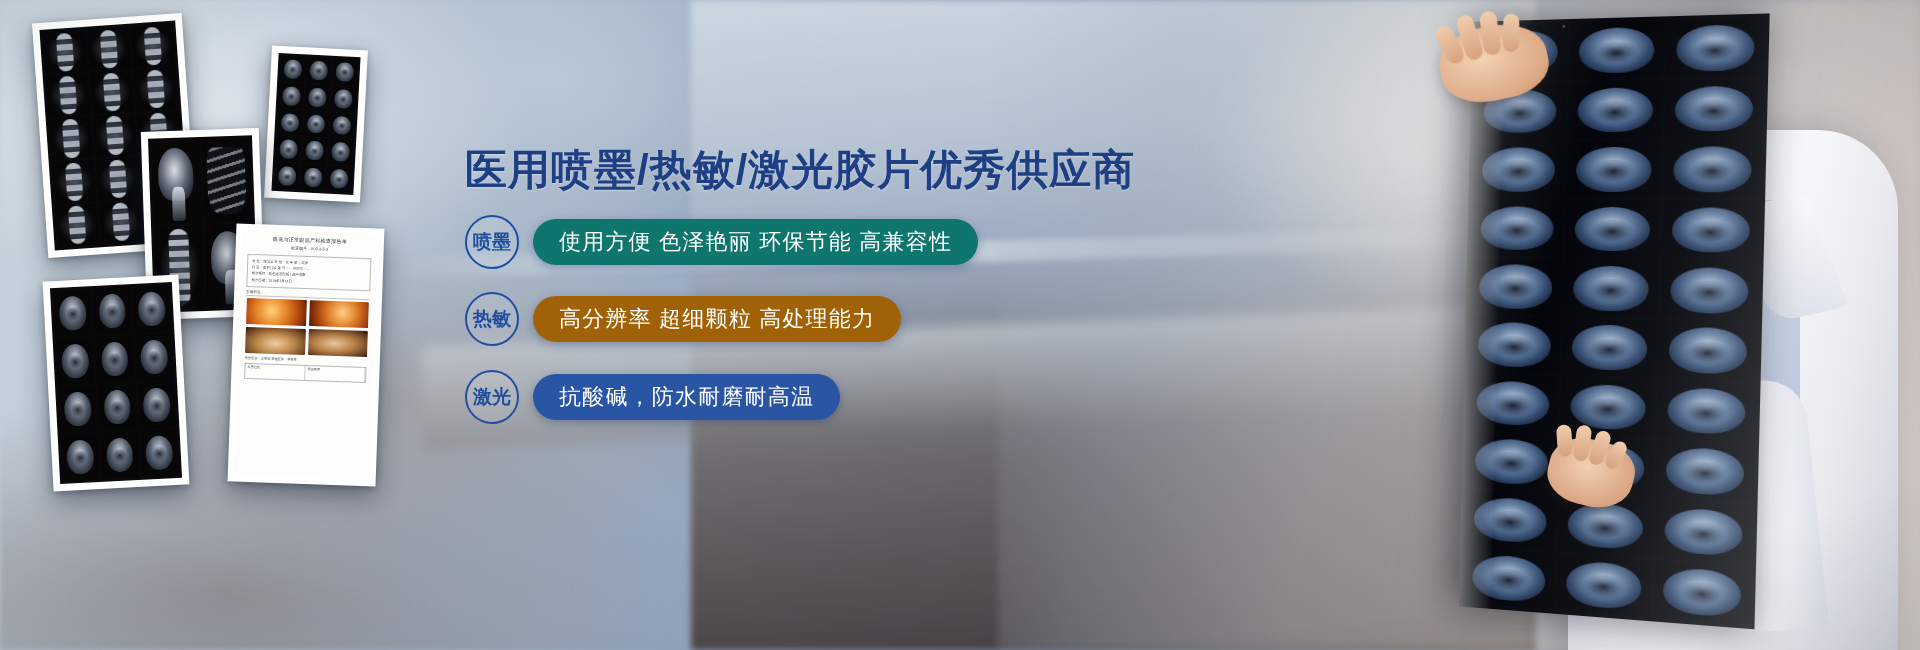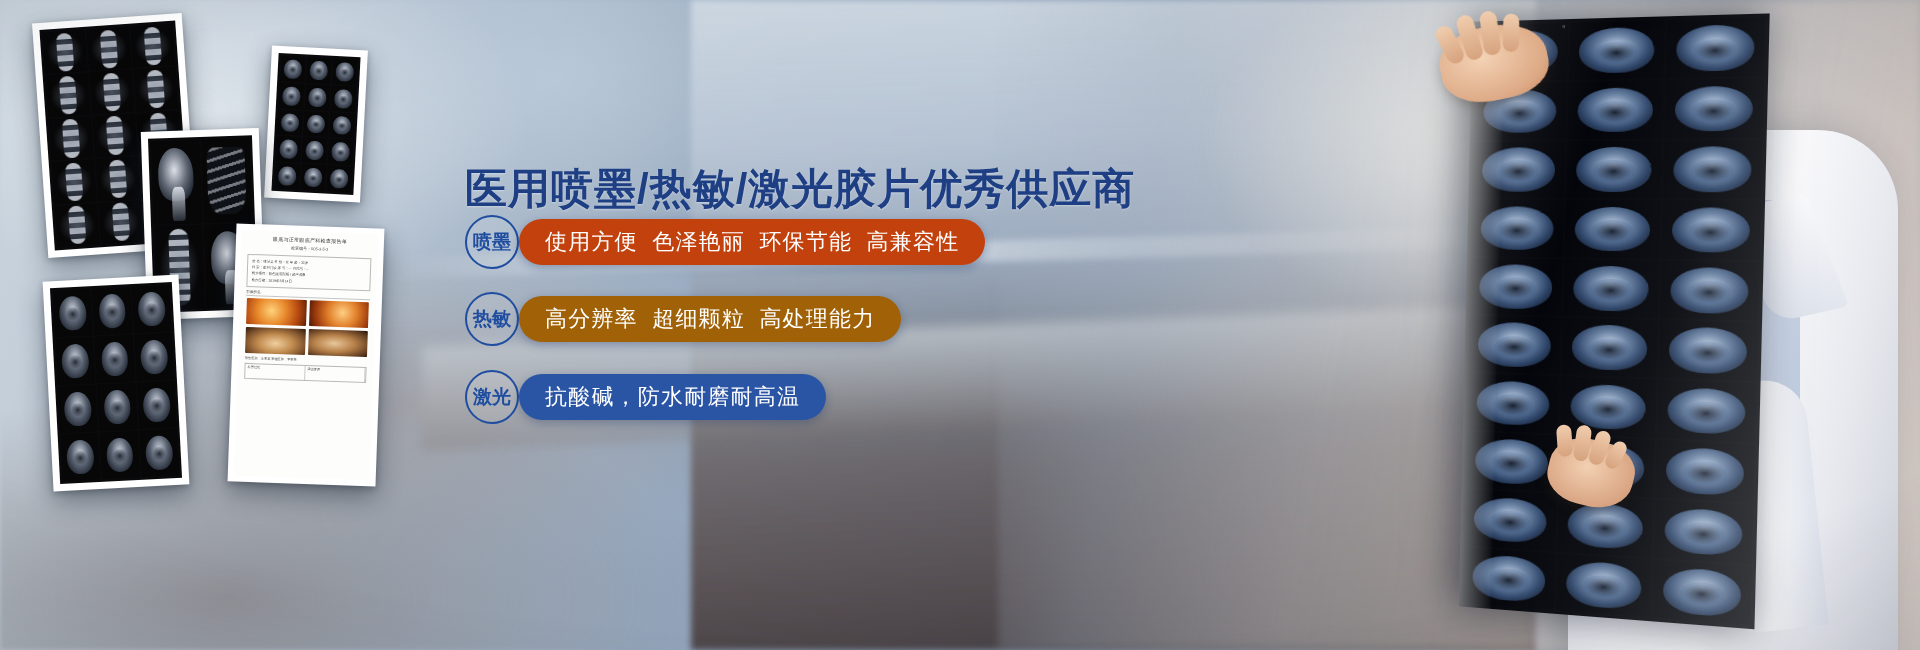--- a/index.html
+++ b/index.html
@@ -477,27 +477,26 @@
   }
   .headline {
     position: absolute;
     left: 5px; top: 142px;
     font-size: 42px;
     font-weight: bold;
     color: #1f3f84;
     letter-spacing: 1px;
     white-space: nowrap;
     text-shadow: 0 1px 2px rgba(255,255,255,0.35);
-    margin-top: 19px;
   }
   .feature-row {
     position: absolute;
     display: flex;
     align-items: center;
-    font-family: Liberation Mono, monospace;
+    gap: 14px;
   }
   .row-1 { left: 5px; top: 215px; }
   .row-2 { left: 5px; top: 292px; }
   .row-3 { left: 5px; top: 370px; }
 
   .badge-circle {
     width: 54px;
     height: 54px;
     flex: 0 0 54px;
     border-radius: 50%;
@@ -511,21 +510,21 @@
     letter-spacing: 0px;
     background: rgba(255,255,255,0.10);
     box-sizing: border-box;
   }
   .pill {
     height: 46px;
     display: flex;
     align-items: center;
     padding: 0 26px;
     border-radius: 23px;
-    background: #c2410c;
+    background: #0f766e;
     color: #ffffff;
     font-size: 22px;
     letter-spacing: 1.2px;
     white-space: nowrap;
     box-shadow: 0 3px 10px rgba(18,40,92,0.3);
   }
   .pill.p2 { background: #a16207; }
   .pill.p3 { background: #2a55a5; }
 </style>
 </head>

